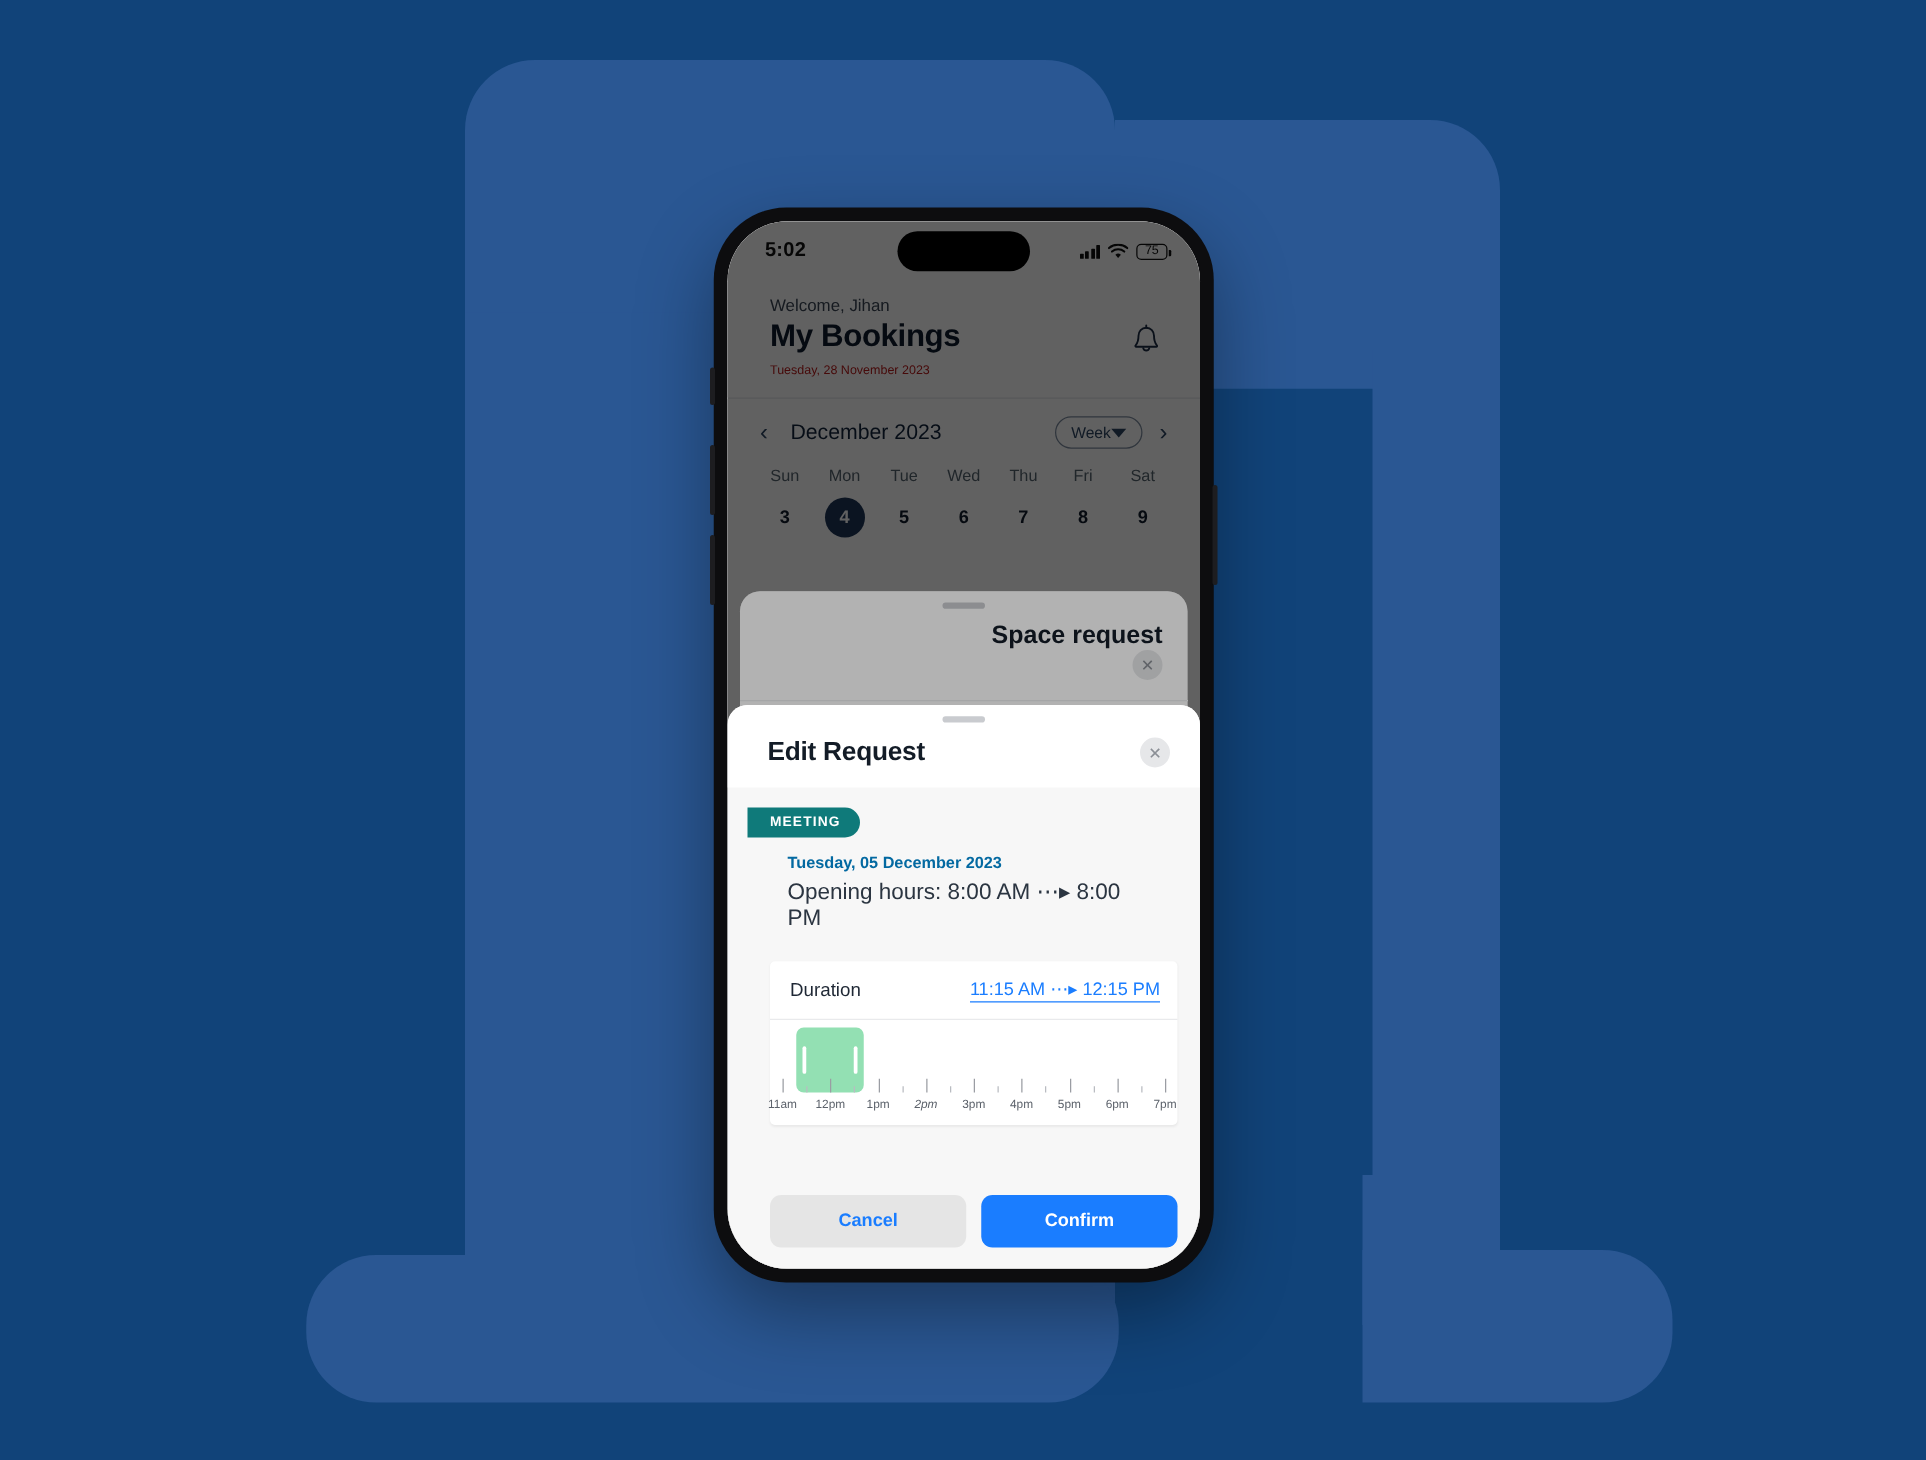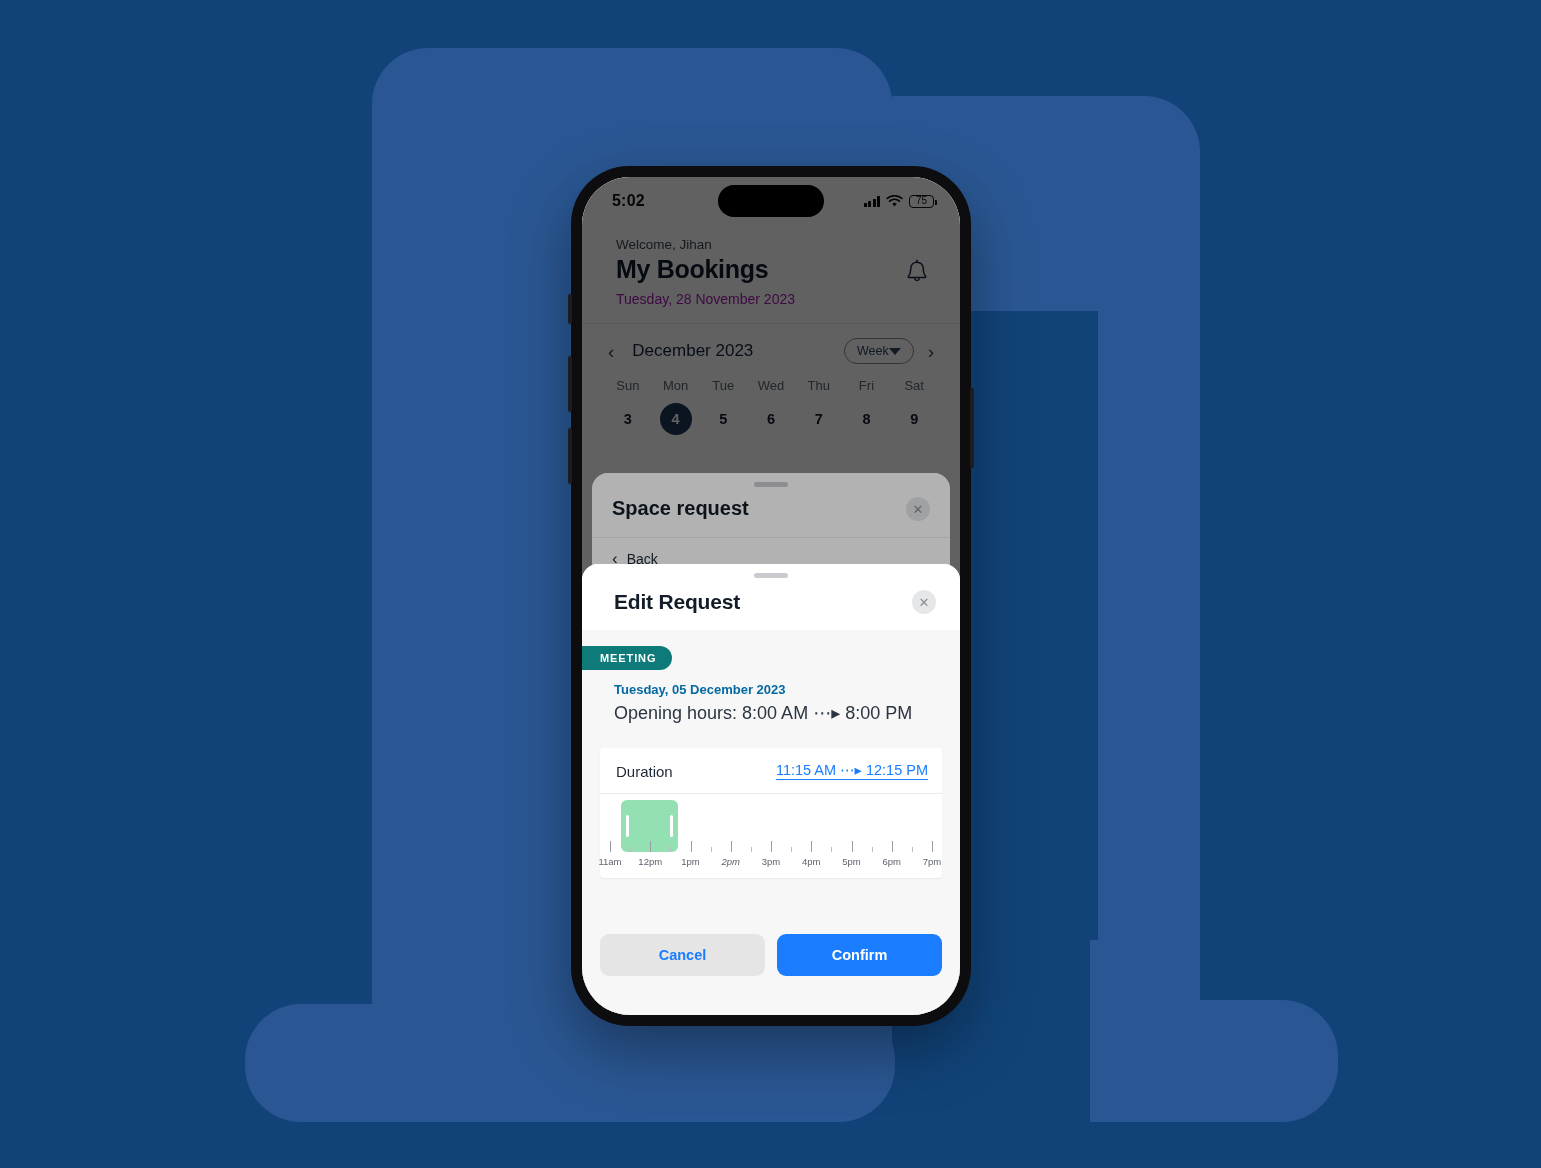--- a/index.html
+++ b/index.html
@@ -100,21 +100,21 @@
   .batt span { font-size:10px; font-weight:400; color:#111; line-height:1; }
   .batt::after {
     content:""; position:absolute; right:-4px; top:4px;
     width:2px; height:5px; background:#111; border-radius:0 1px 1px 0;
   }
 
   
   .app-header { padding:12px 30px 16px 34px; position:relative; }
   .welcome { font-size:13.5px; color:#3a4655; margin-bottom:3px; }
   .title { font-size:25px; font-weight:700; color:#0f1b2d; letter-spacing:-.3px; }
-  .subtitle { font-size:14px; color:#a21caf; margin-top:7px; }
+  .subtitle { font-size:10px; color:#b91c1c; margin-top:7px; }
   .bell { position:absolute; right:30px; top:34px; }
 
   .divider { height:1px; background:#e4e6ea; }
 
   
   .cal { padding:14px 22px 0 22px; }
   .cal-top { display:flex; align-items:center; gap:10px; margin-bottom:14px; }
   .cal-month { font-size:17px; color:#12243c; flex:1; margin-left:4px; }
   .chev { color:#2d4563; font-size:19px; line-height:1; padding:0 4px; }
   .week-pill {
@@ -136,21 +136,21 @@
     width:32px; height:32px; background:#1d3557; border-radius:50%;
   }
 
   
   .sheet-mid {
     position:absolute; left:10px; right:10px; top:296px; bottom:0;
     background:#fff; border-radius:16px 16px 0 0;
     z-index:7;
   }
   .sheet-mid .handle { width:34px; height:5px; background:#c9cbcf; border-radius:3px; margin:9px auto 0; }
-  .mid-title-row { display:flex; align-items:flex-start; padding:10px 20px 16px; }
+  .mid-title-row { display:flex; align-items:flex-end; padding:10px 20px 16px;flex-direction:column; }
   .mid-title { font-size:20px; font-weight:700; color:#131c27; flex:1; }
   .round-close {
     width:24px;height:24px;border-radius:50%;background:#e6e7e9;
     display:flex;align-items:center;justify-content:center;
     font-size:13px;color:#8b8f96;line-height:1;
   }
   .mid-back-row { display:flex; align-items:center; gap:9px; padding:0 20px 10px; border-top:1px solid #eceef0; padding-top:12px; }
   .mid-back-row .bk { font-size:17px; color:#1b2533; line-height:1; }
   .mid-back-row .bklabel { font-size:14px; color:#1b2533; }
   .mid-dim { position:absolute; inset:0; background:rgba(0,0,0,.30); border-radius:16px 16px 0 0; }
@@ -159,21 +159,21 @@
   .sheet-top {
     position:absolute; left:0; right:0; bottom:0; top:387px;
     background:#f7f7f7; border-radius:16px 16px 0 0;
     z-index:9; display:flex; flex-direction:column;
   }
   .sheet-top-head { background:#fff; border-radius:16px 16px 0 0; padding-bottom:16px; position:relative; }
   .sheet-top-head .handle { width:34px; height:5px; background:#c9cbcf; border-radius:3px; margin:9px auto 0; }
   .top-title-row { display:flex; align-items:center; padding:12px 24px 0 32px; }
   .top-title { font-size:21px; font-weight:700; color:#131c27; flex:1; letter-spacing:-.2px; }
 
-  .body-scroll { flex:1; padding:0 0 0 0; }
+  .body-scroll { flex:1; padding:0 0 0 16px; }
 
   .badge {
     display:inline-block; background:#0f7a7a; color:#fff;
     font-size:11px; font-weight:700; letter-spacing:.9px;
     padding:6px 16px 6px 18px; border-radius:0 14px 14px 0;
     margin-top:16px;
   }
   .meta { padding:12px 32px 0 32px; }
   .meta-date { font-size:13px; font-weight:700; color:#0369a1; }
   .meta-hours { font-size:18px; color:#2b3541; margin-top:5px; }

